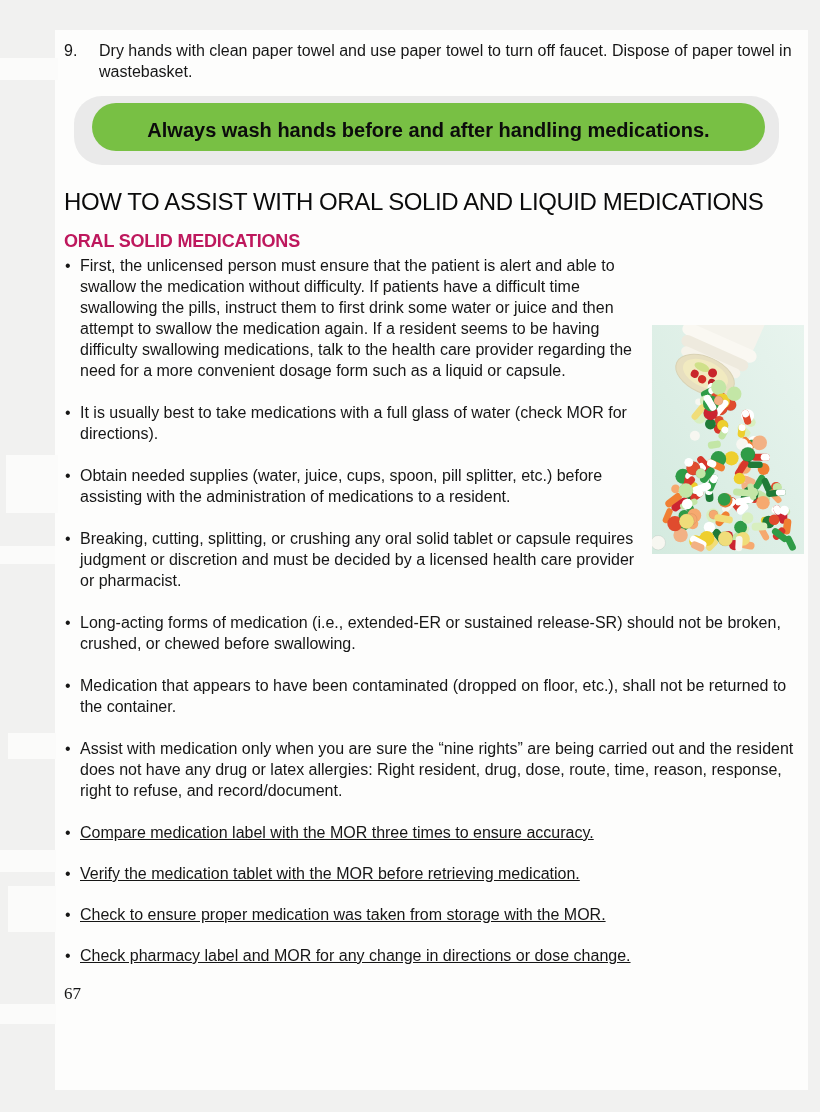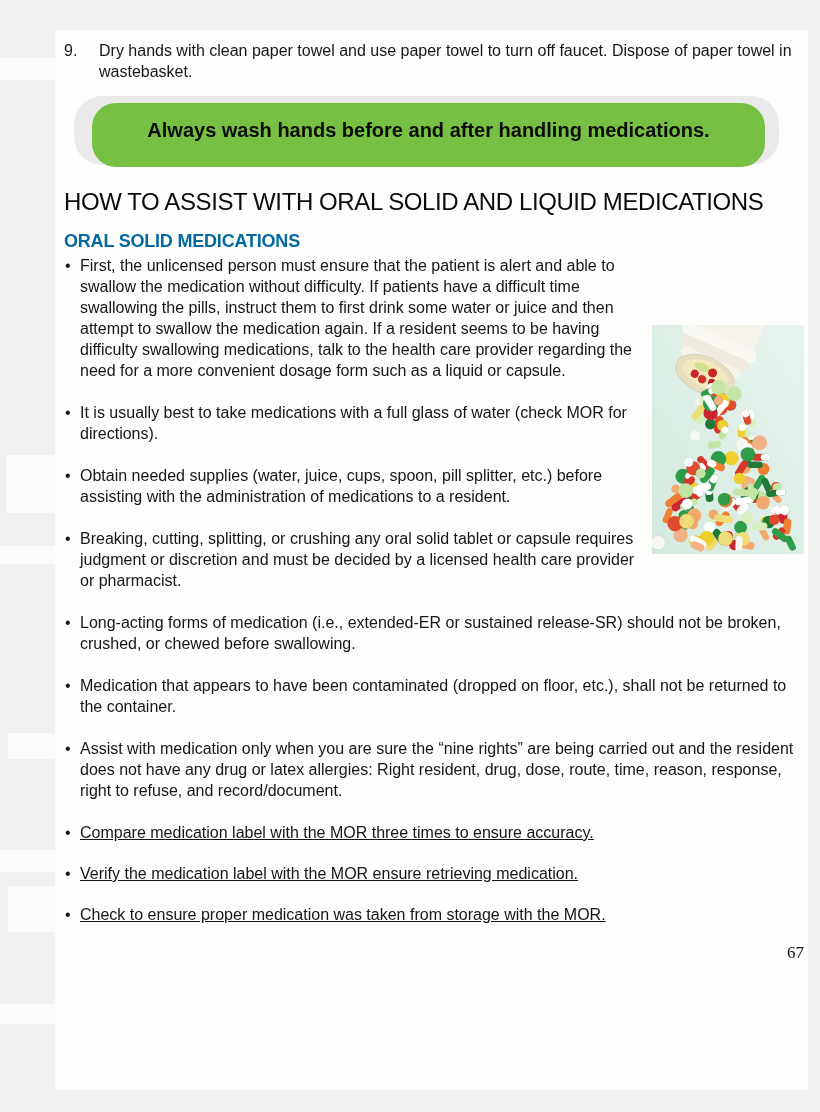--- a/index.html
+++ b/index.html
@@ -9,32 +9,32 @@
     font-family:"Liberation Sans", sans-serif;
     color:#161616;
   }
   .sheet{position:absolute;left:55px;top:30px;width:753px;height:1060px;background:#fdfdfc;}
   .patch{position:absolute;background:#fbfbfa;}
   .content{position:absolute;left:64px;top:40px;width:740px;font-size:16px;line-height:21px;}
   .numitem{position:relative;padding-left:35px;}
   .num{position:absolute;left:0;top:0;}
   .banner-outer{position:relative;margin:14px 0 0 10px;width:705px;height:69px;background:#eaeaea;border-radius:28px;}
   .banner{
-    position:absolute;left:18px;top:7px;width:673px;height:64px;
+    position:absolute;left:18px;top:7px;width:673px;height:48px;
     background:#78c044;border-radius:24px;
     text-align:center;line-height:55px;font-weight:bold;font-size:20px;color:#0c0c0c;
   }
   .h1{margin:22px 0 0 0;font-size:24px;line-height:30px;font-weight:normal;letter-spacing:-0.4px;color:#0b0b0b;}
-  .h2{margin:13px 0 3px 0;font-size:18px;line-height:22px;font-weight:bold;letter-spacing:-0.2px;color:#0369a1;}
+  .h2{margin:13px 0 3px 0;font-size:18px;line-height:22px;font-weight:bold;letter-spacing:-0.2px;color:#be185d;}
   .bullet{position:relative;padding-left:16px;margin:0 0 21px 0;}
   .bullet::before{content:"\2022";position:absolute;left:1px;top:0;}
   .bullet.tight{margin-bottom:20px;text-decoration:underline;}
   .photo{float:right;width:152px;height:229px;margin:70px 0 6px 12px;}
   .photo svg{display:block;width:152px;height:229px;}
-  .footer{margin-top:-2px;text-align:right;font-family:"Liberation Serif", serif;font-size:17px;line-height:20px;}
+  .footer{margin-top:-2px;text-align:left;font-family:"Liberation Serif", serif;font-size:17px;line-height:20px;}
   .clear{clear:both;}
 </style>
 </head>
 <body>
 
 <div class="sheet"></div>
 
 <div class="patch" style="left:0;top:58px;width:58px;height:22px;"></div>
 <div class="patch" style="left:6px;top:455px;width:52px;height:58px;"></div>
 <div class="patch" style="left:0;top:546px;width:55px;height:18px;"></div>
@@ -392,18 +392,19 @@
     <span>First, the unlicensed person must ensure that the patient is alert and able to swallow the medication without difficulty. If patients have a difficult time swallowing the pills, instruct them to first drink some water or juice and then attempt to swallow the medication again. If a resident seems to be having difficulty swallowing medications, talk to the health care provider regarding the need for a more convenient dosage form such as a liquid or capsule.</span>
   </div>
 
   <div class="bullet"><span>It is usually best to take medications with a full glass of water (check MOR for directions).</span></div>
   <div class="bullet"><span>Obtain needed supplies (water, juice, cups, spoon, pill splitter, etc.) before assisting with the administration of medications to a resident.</span></div>
   <div class="bullet"><span>Breaking, cutting, splitting, or crushing any oral solid tablet or capsule requires judgment or discretion and must be decided by a licensed health care provider or pharmacist.</span></div>
   <div class="bullet"><span>Long-acting forms of medication (i.e., extended-ER or sustained release-SR) should not be broken, crushed, or chewed before swallowing.</span></div>
   <div class="bullet"><span>Medication that appears to have been contaminated (dropped on floor, etc.), shall not be returned to the container.</span></div>
   <div class="bullet"><span>Assist with medication only when you are sure the “nine rights” are being carried out and the resident does not have any drug or latex allergies: Right resident, drug, dose, route, time, reason, response, right to refuse, and record/document.</span></div>
   <div class="bullet tight"><span>Compare medication label with the MOR three times to ensure accuracy.</span></div>
-  <div class="bullet tight"><span>Verify the medication label with the MOR ensure retrieving medication.</span></div>
+  <div class="bullet tight"><span>Verify the medication tablet with the MOR before retrieving medication.</span></div>
   <div class="bullet tight"><span>Check to ensure proper medication was taken from storage with the MOR.</span></div>
+  <div class="bullet tight"><span>Check pharmacy label and MOR for any change in directions or dose change.</span></div>
 
   <div class="clear"></div>
   <div class="footer">67</div>
 </div>
 
 </body></html>

